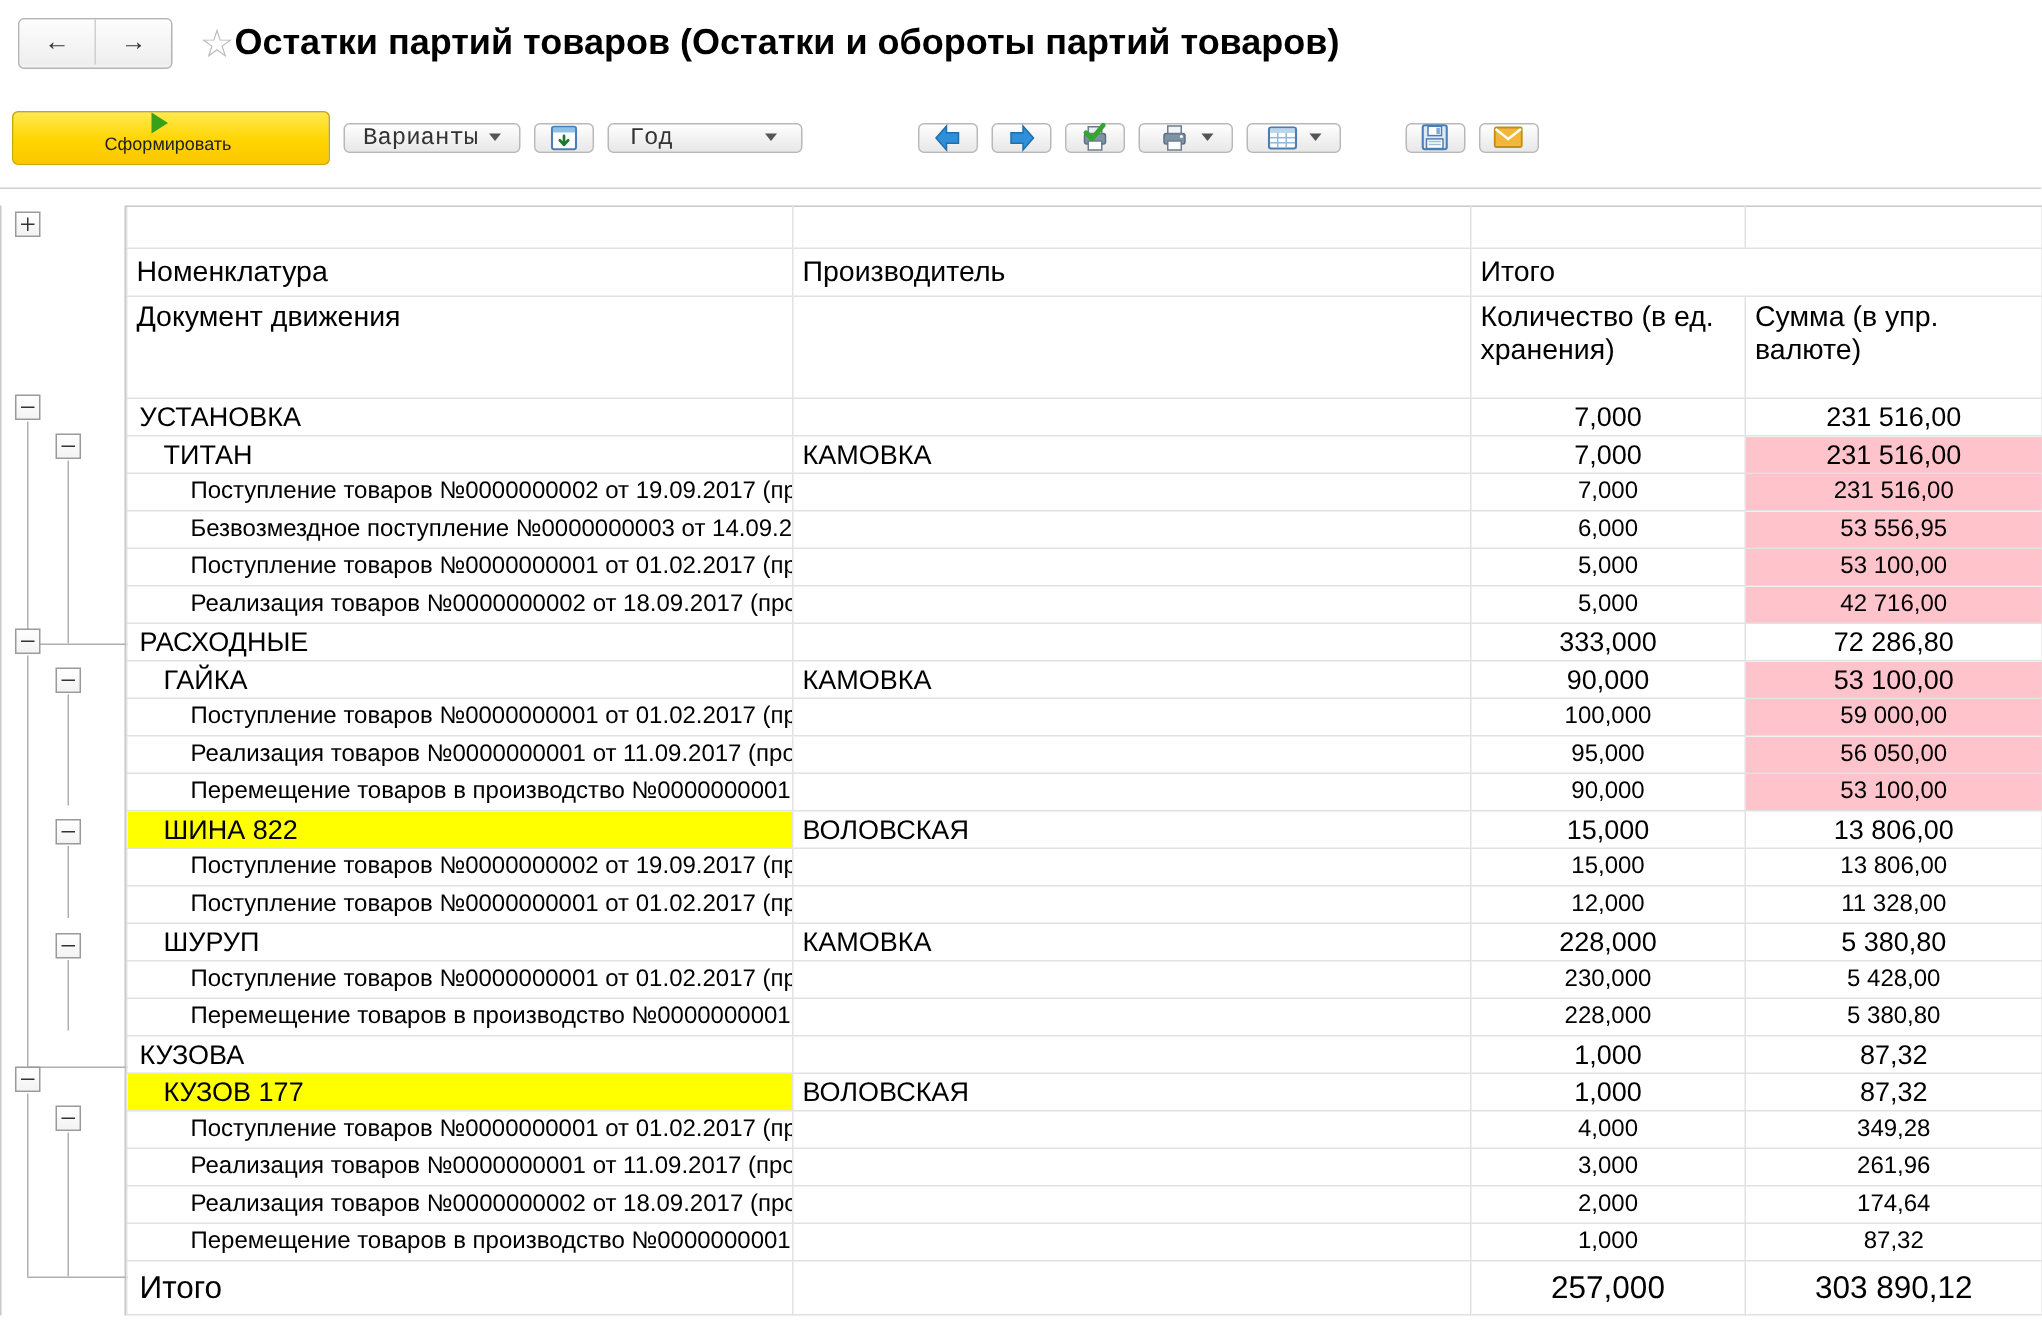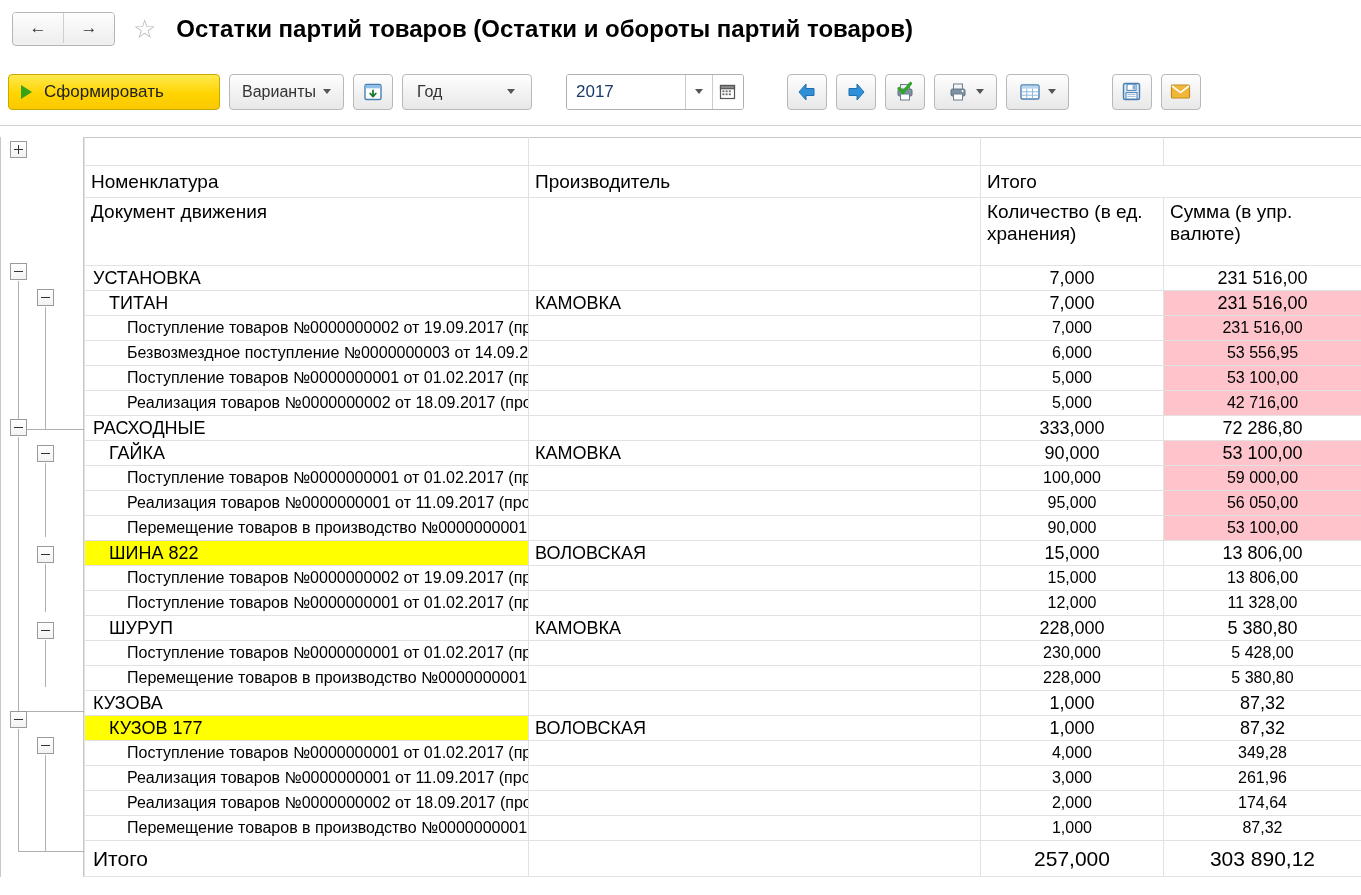--- a/index.html
+++ b/index.html
@@ -40,21 +40,20 @@
   .navbtn + .navbtn { border-left: 1px solid #cfcfcf; }
   .star {
     margin-left: 18px;
     font-size: 26px;
     color: #b9b9b9;
     line-height: 1;
     cursor: pointer;
     user-select: none;
   }
   #page-title {
-    margin-left: 20px;
     font-size: 24px;
     font-weight: bold;
     color: #000;
     white-space: nowrap;
   }
 
   
   #toolbar {
     height: 68px;
     display: flex;
@@ -66,44 +65,46 @@
   }
   .tb-yellow {
     height: 36px;
     min-width: 212px;
     display: flex; align-items: center;
     padding: 0 16px 0 12px;
     box-sizing: border-box;
     border: 1px solid #c9a900;
     border-radius: 4px;
     background: linear-gradient(180deg,#ffe94e 0%, #ffd400 55%, #fbc800 100%);
-    font-size: 17px; color: #222;
-    cursor: pointer;
+    font-size: 12px; color: #222;
+    cursor: pointer;
+    flex-direction: column;
   }
   .tb-yellow .tri {
     width: 0; height: 0;
     border-left: 11px solid #37a117;
     border-top: 7px solid transparent;
     border-bottom: 7px solid transparent;
     margin-right: 12px;
   }
   .tb-btn {
-    height: 36px;
+    height: 20px;
     margin-left: 9px;
     display: flex; align-items: center; justify-content: center;
     gap: 7px;
     padding: 0 12px;
     box-sizing: border-box;
     border: 1px solid #b8b8b8;
     border-radius: 4px;
     background: linear-gradient(180deg,#ffffff 0%, #f2f2f2 52%, #e8e8e8 100%);
     font-size: 16px;
     color: #333;
     cursor: pointer;
     white-space: nowrap;
+    font-family: Liberation Mono, monospace;
   }
   .tb-btn.icononly { width: 40px; padding: 0; }
   .tb-btn.wide { min-width: 130px; justify-content: flex-start; padding-left: 14px; position: relative;}
   .tb-btn.wide .caret { position: absolute; right: 16px; }
   .caret {
     width: 0; height: 0;
     border-left: 4px solid transparent;
     border-right: 4px solid transparent;
     border-top: 5px solid #555;
   }
@@ -269,40 +270,20 @@
     </svg>
   </div>
 
   <div class="tb-btn wide">
     <span>Год</span>
     <span class="caret"></span>
   </div>
 
   <div class="tb-gap"></div>
 
-  <div class="period-box">
-    <div class="period-val" title="Период">2017</div>
-    <div class="period-drop">
-      <span class="caret"></span>
-    </div>
-    <div class="period-cal">
-      <svg width="17" height="17" viewBox="0 0 17 17">
-        <rect x="1.5" y="2.5" width="14" height="13" fill="#fff" stroke="#555" stroke-width="1.2"></rect>
-        <rect x="1.5" y="2.5" width="14" height="3.2" fill="#8a8a8a" stroke="#555" stroke-width="1.2"></rect>
-        <g fill="#6a6a6a">
-          <rect x="3.4" y="7.4" width="2" height="1.8"></rect>
-            <rect x="6.6" y="7.4" width="2" height="1.8"></rect>
-            <rect x="9.8" y="7.4" width="2" height="1.8"></rect>
-          <rect x="3.4" y="10.4" width="2" height="1.8"></rect>
-            <rect x="6.6" y="10.4" width="2" height="1.8"></rect>
-            <rect x="9.8" y="10.4" width="2" height="1.8"></rect>
-        </g>
-      </svg>
-    </div>
-  </div>
 
   <div class="tb-gap"></div>
 
   <div class="tb-btn icononly">
     <svg width="24" height="24" viewBox="0 0 24 24">
       <path d="M11 4 L4 12 L11 20 L11 15.5 L19 15.5 L19 8.5 L11 8.5 Z" fill="#2f8fd8" stroke="#1f6fae" stroke-width="1"></path>
     </svg>
   </div>
 
   <div class="tb-btn icononly">

